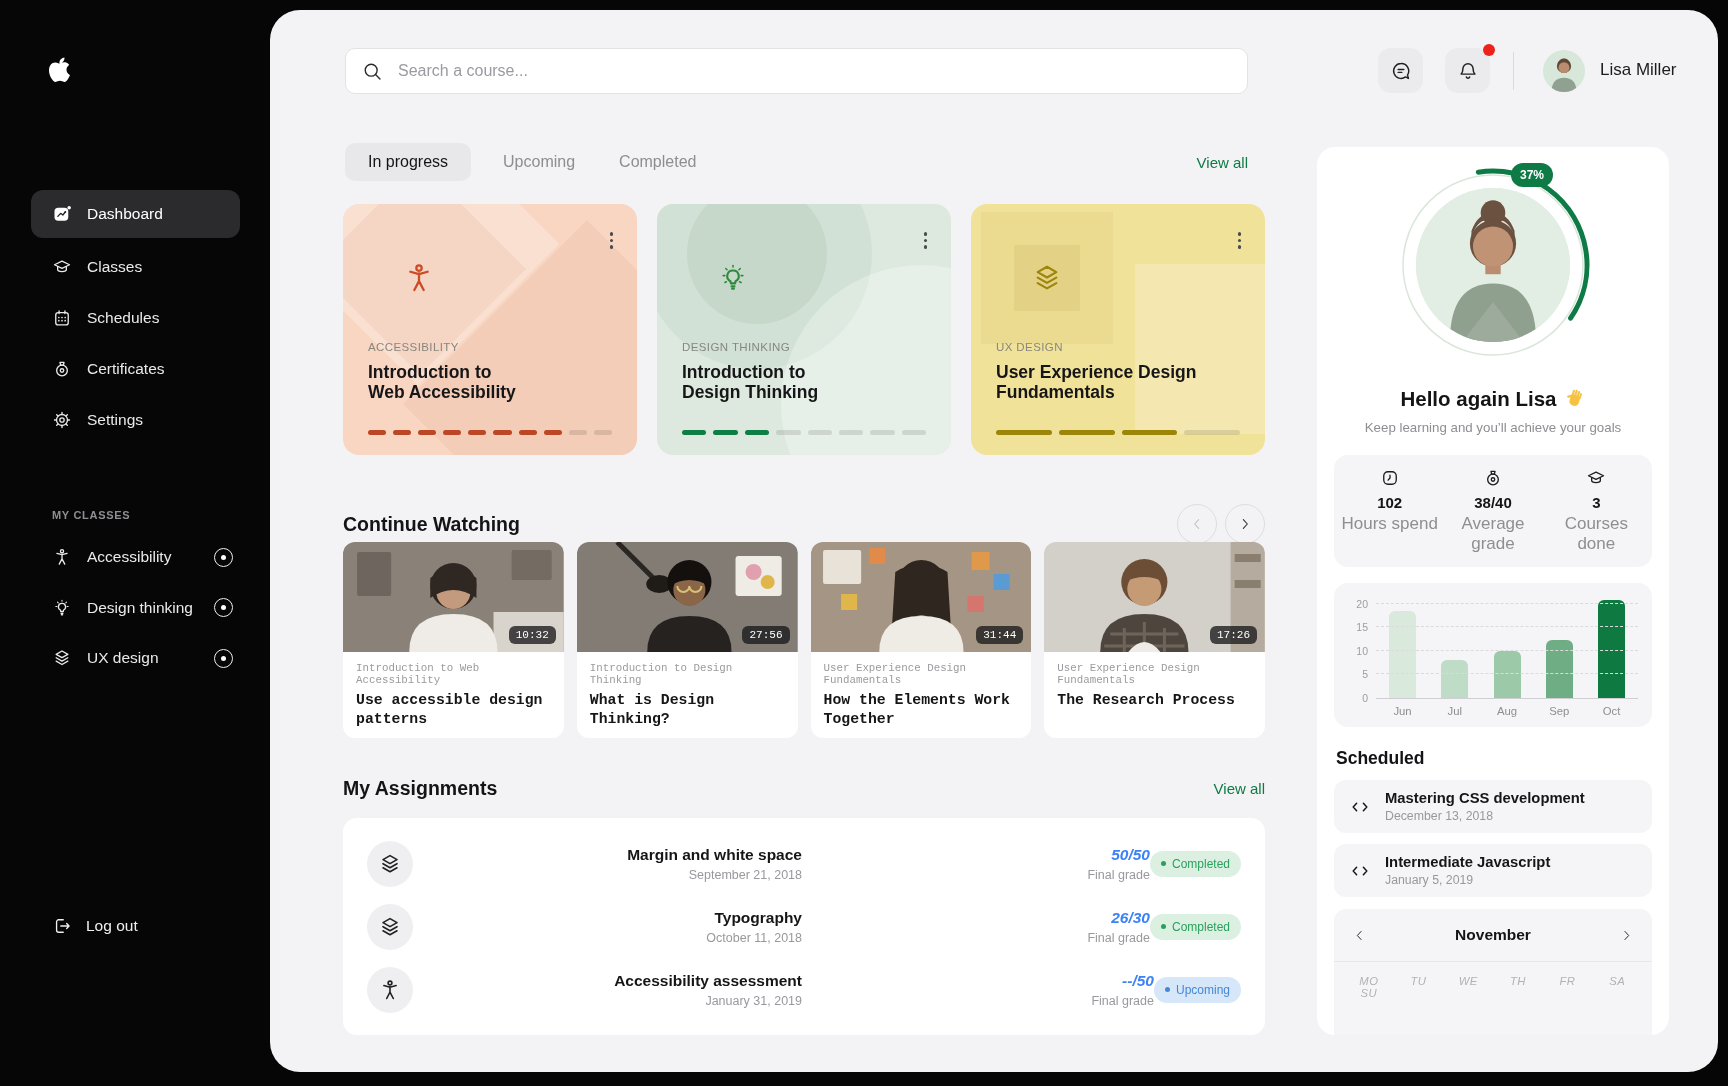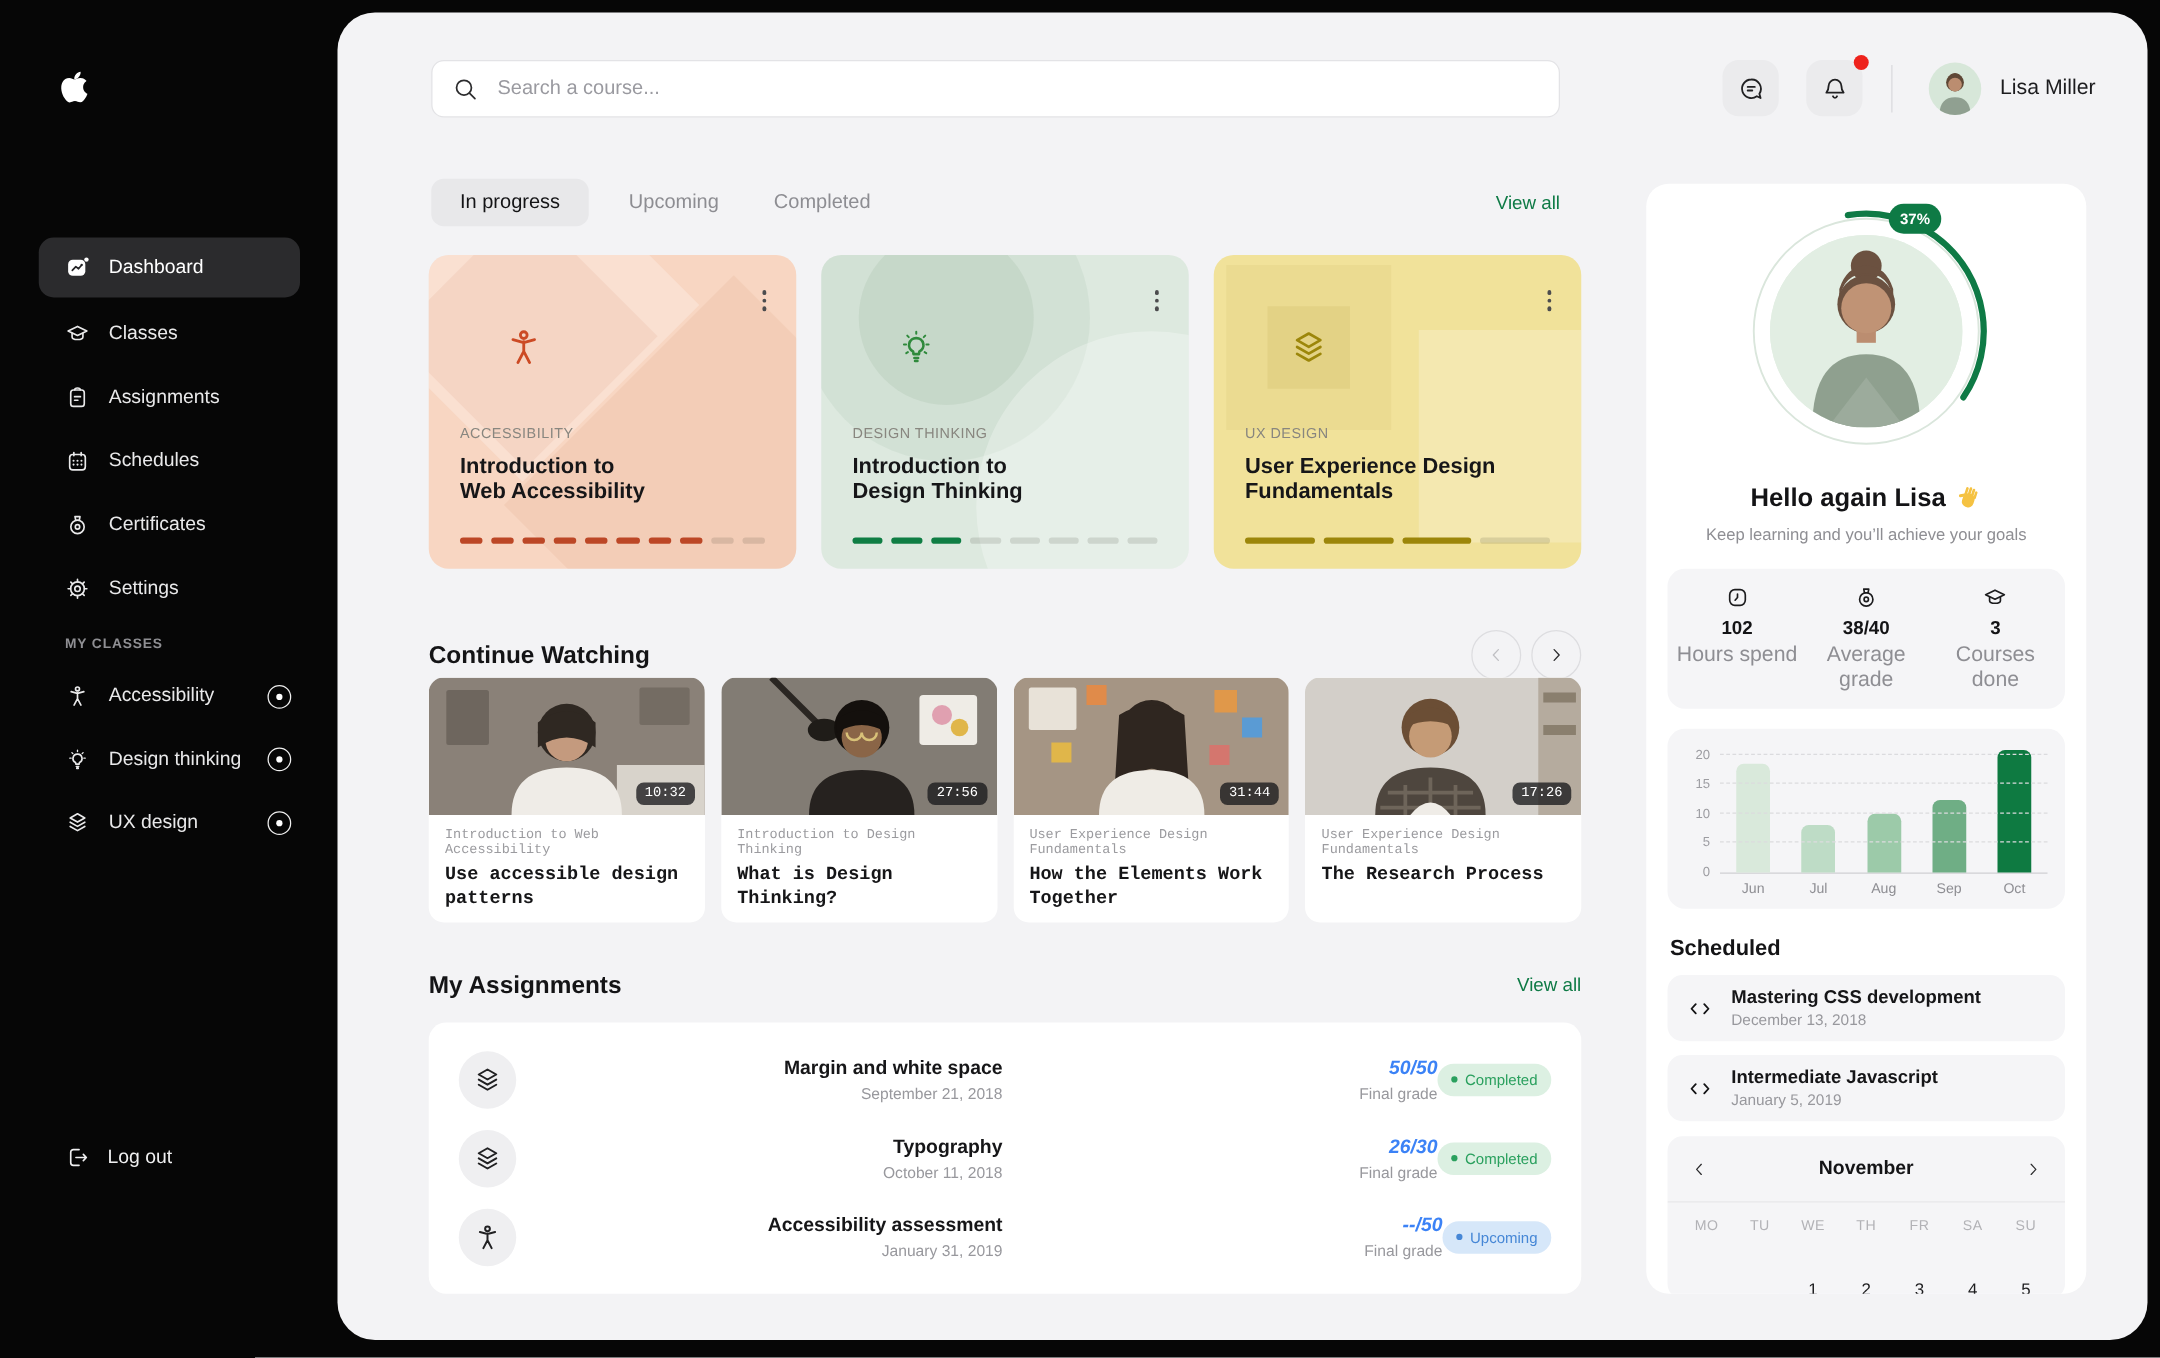--- a/index.html
+++ b/index.html
@@ -121,21 +121,21 @@
   .sched-title{margin:21px 2px 0;font-size:17.5px;font-weight:700;color:#141416;}
   .sitem{margin-top:11px;background:#f5f5f7;border-radius:12px;padding:10px 15px;display:flex;align-items:center;gap:14px;cursor:pointer;}
   .sitem .code{color:#141416;flex:none;}
   .st1{font-size:14.8px;font-weight:700;color:#161618;}
   .st2{font-size:12.3px;color:#98989d;margin-top:3px;}
   .cal{margin-top:12px;background:#f5f5f7;border-radius:12px;overflow:hidden;}
   .cal-nav{height:52px;display:flex;align-items:center;justify-content:space-between;padding:0 18px;}
   .cal-month{font-size:15.5px;font-weight:700;color:#141416;}
   .cal-chev{color:#2c2c2e;cursor:pointer;display:flex;}
   .cal-div{border-top:1px solid #e7e7ea;}
-  .cal-days,.cal-dates{display:grid;grid-template-columns:repeat(7,1fr);padding:0 10px;}
+  .cal-days,.cal-dates{display:grid;grid-template-columns:repeat(6,1fr);padding:0 10px;font-style:italic;}
   .cal-days{margin-top:13px;}
   .cal-days div{text-align:center;font-size:11.3px;letter-spacing:.4px;color:#b2b2b6;}
   .cal-dates{margin-top:37px;}
   .cal-dates div{text-align:center;font-size:13.5px;font-weight:500;color:#1c1c1e;cursor:pointer;}
 </style>
 </head>
 <body>
 
 <div class="sidebar">
   <svg class="apple" viewBox="0 0 24 28">
@@ -151,28 +151,20 @@
         <circle cx="20.6" cy="4.4" r="2.1" fill="#fff" stroke="none"></circle>
       </svg>
       <span>Dashboard</span>
     </div>
     <div class="nav-item">
       <svg class="ic" width="20" height="20" viewBox="0 0 24 24">
         <path d="M3 9.3 L12 5 L21 9.3 L12 13.6 Z"></path>
           <path d="M6.8 11.6 V15 c0 1.5 2.4 2.5 5.2 2.5 2.8 0 5.2-1 5.2-2.5 v-3.4"></path>
       </svg>
       <span>Classes</span>
-    </div>
-    <div class="nav-item">
-      <svg class="ic" width="20" height="20" viewBox="0 0 24 24">
-        <rect x="5.5" y="4.8" width="13" height="15.7" rx="2.6"></rect>
-        <path d="M9.3 4.8 c0-1.2 .9-1.9 2.7-1.9 1.8 0 2.7 .7 2.7 1.9"></path>
-        <path d="M9.2 11.2 h5.6 M9.2 14.6 h3.2"></path>
-      </svg>
-      <span>Assignments</span>
     </div>
     <div class="nav-item">
       <svg class="ic" width="20" height="20" viewBox="0 0 24 24">
         <rect x="4.5" y="5.5" width="15" height="14.8" rx="3"></rect>
         <path d="M8.5 3.6 v3 M15.5 3.6 v3"></path>
         <path d="M8.2 11.5 h.01 M12 11.5 h.01 M15.8 11.5 h.01 M8.2 15.2 h.01 M12 15.2 h.01 M15.8 15.2 h.01" stroke-width="2"></path>
       </svg>
       <span>Schedules</span>
     </div>
     <div class="nav-item">

